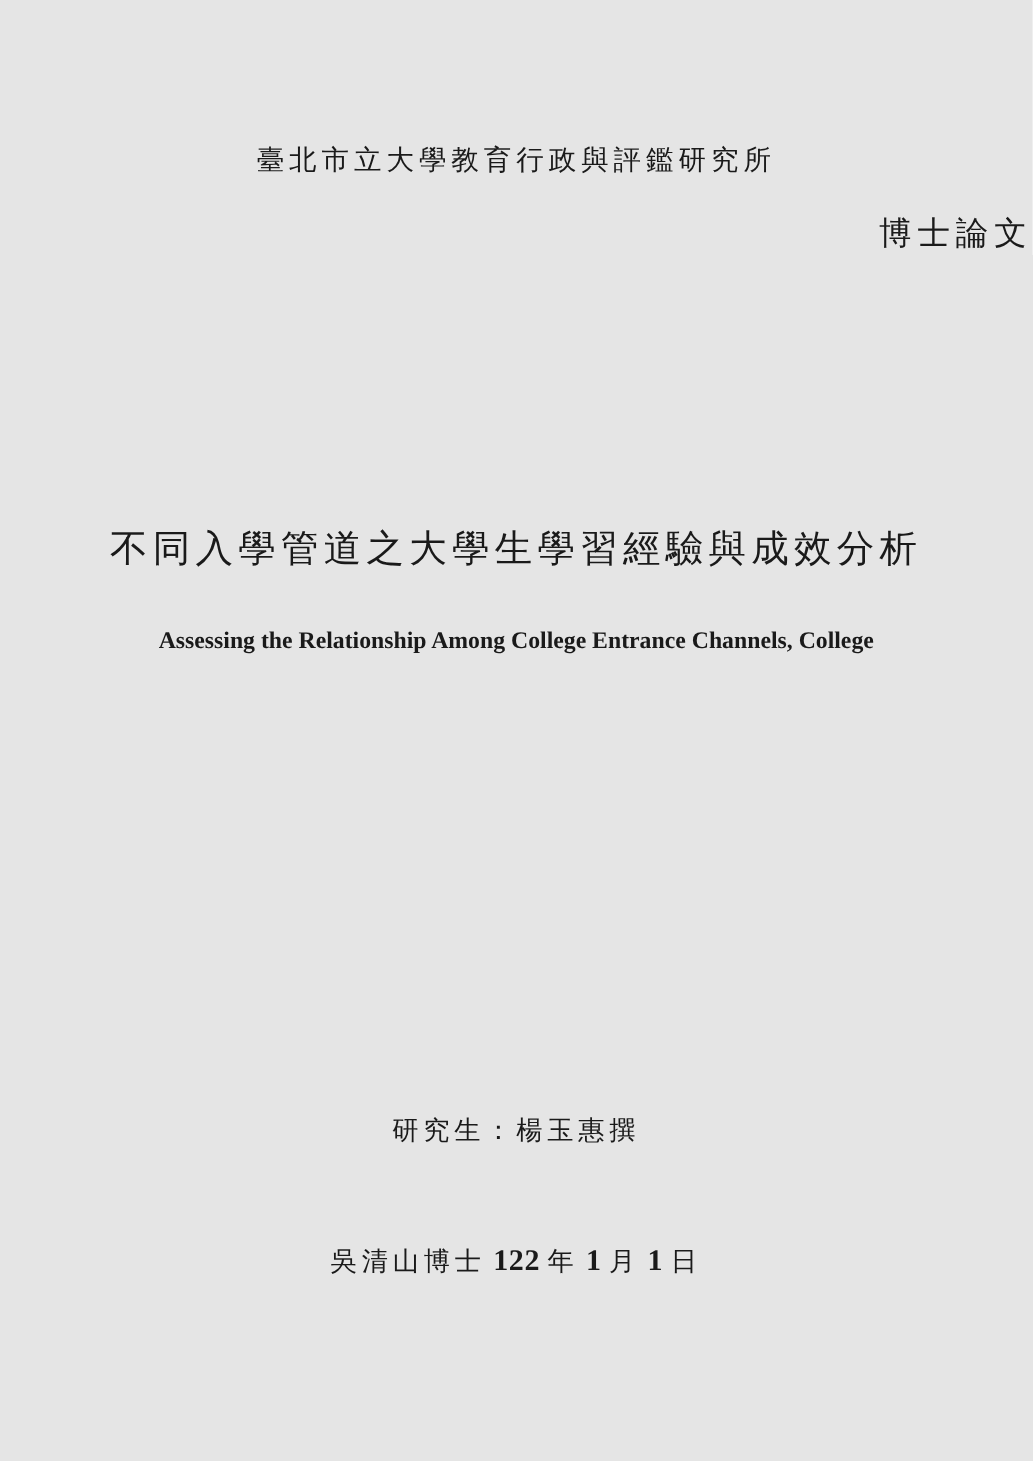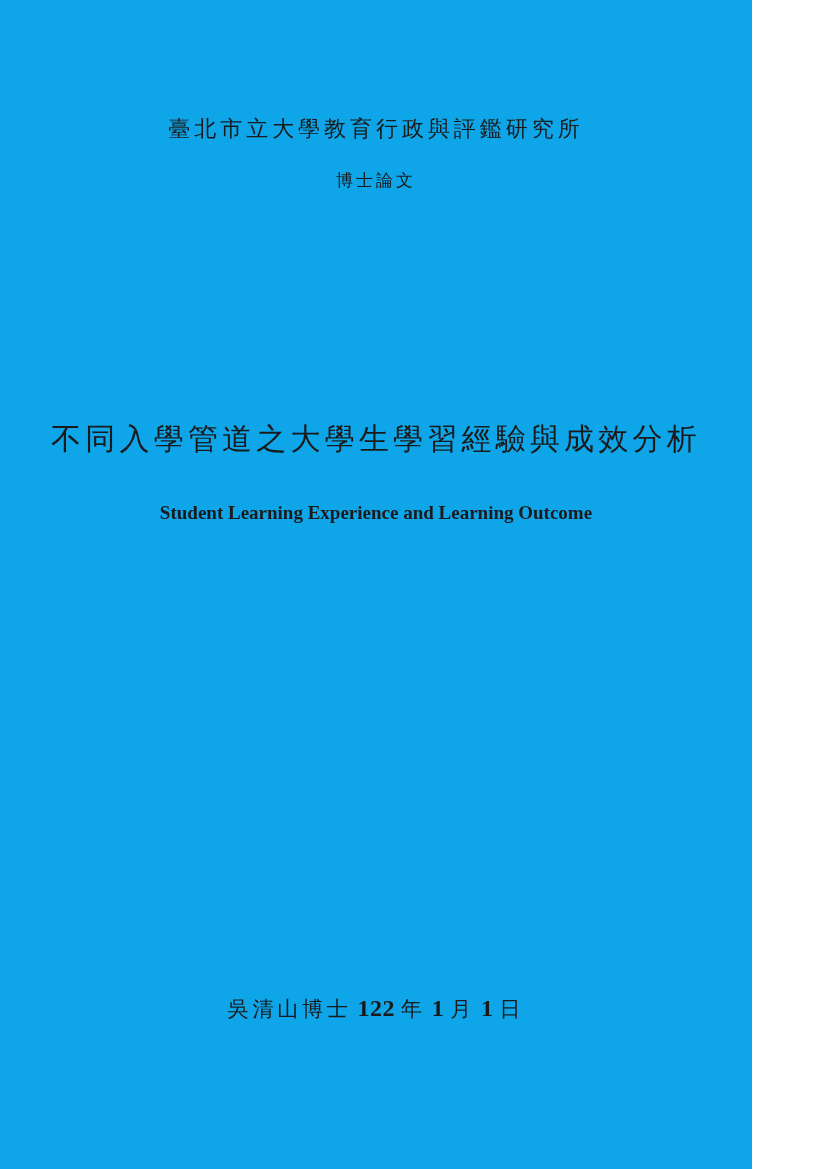--- a/index.html
+++ b/index.html
@@ -10,24 +10,24 @@
   body {
     width: 826px;
     height: 1169px;
     font-family: "Liberation Serif", serif;
     color: #1a1a1a;
     position: relative;
     overflow: hidden;
   }
   .page {
     position: relative;
-    width: 752px;
+    width: 826px;
     height: 1169px;
     box-sizing: border-box;
-    background: #0ea5e9;
+    background: #e5e5e5;
   }
   .cjk {
     font-family: "DejaVu Sans", sans-serif;
     font-weight: 500;
     letter-spacing: 0.18em;
   }
   .center {
     text-align: center;
   }
   .block {
@@ -37,22 +37,23 @@
   }
 
   
   #institute-line {
     top: 112px;
     font-size: 22px;
     line-height: 1.5;
   }
   #degree-line {
     top: 168px;
-    font-size: 17px;
+    font-size: 26px;
     line-height: 1.5;
+    text-align: right;
   }
 
   
   #advisor-line {
     top: 318px;
     font-size: 21px;
   }
 
   
   #title-cjk {
@@ -97,21 +98,22 @@
 <div class="page">
 
   <div class="block center cjk" id="institute-line">臺北市立大學教育行政與評鑑研究所</div>
 
   <div class="block center cjk" id="degree-line">博士論文</div>
 
 
   <div class="block center cjk" id="title-cjk">不同入學管道之大學生學習經驗與成效分析</div>
 
   <div class="block center" id="title-en">
-    <div>Student Learning Experience and Learning Outcome</div>
+    <div>Assessing the Relationship Among College Entrance Channels, College</div>
   </div>
 
+  <div class="block center cjk" id="author-line">研究生：楊玉惠撰</div>
 
   <div class="block center cjk" id="date-line">
     <span>吳清山博士</span><span class="sp"></span><span class="num">122</span><span class="sp"></span><span>年</span><span class="sp"></span><span class="num">1</span><span class="sp"></span><span>月</span><span class="sp"></span><span class="num">1</span><span class="sp"></span><span>日</span>
   </div>
 
 </div>
 
 </body></html>

